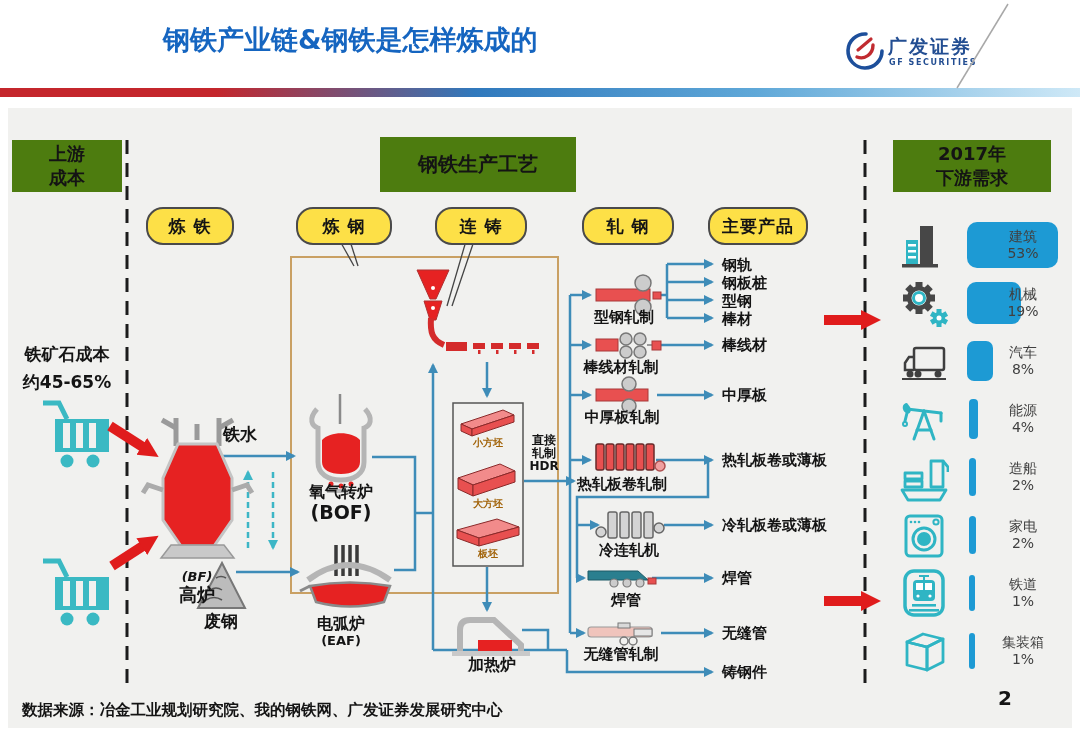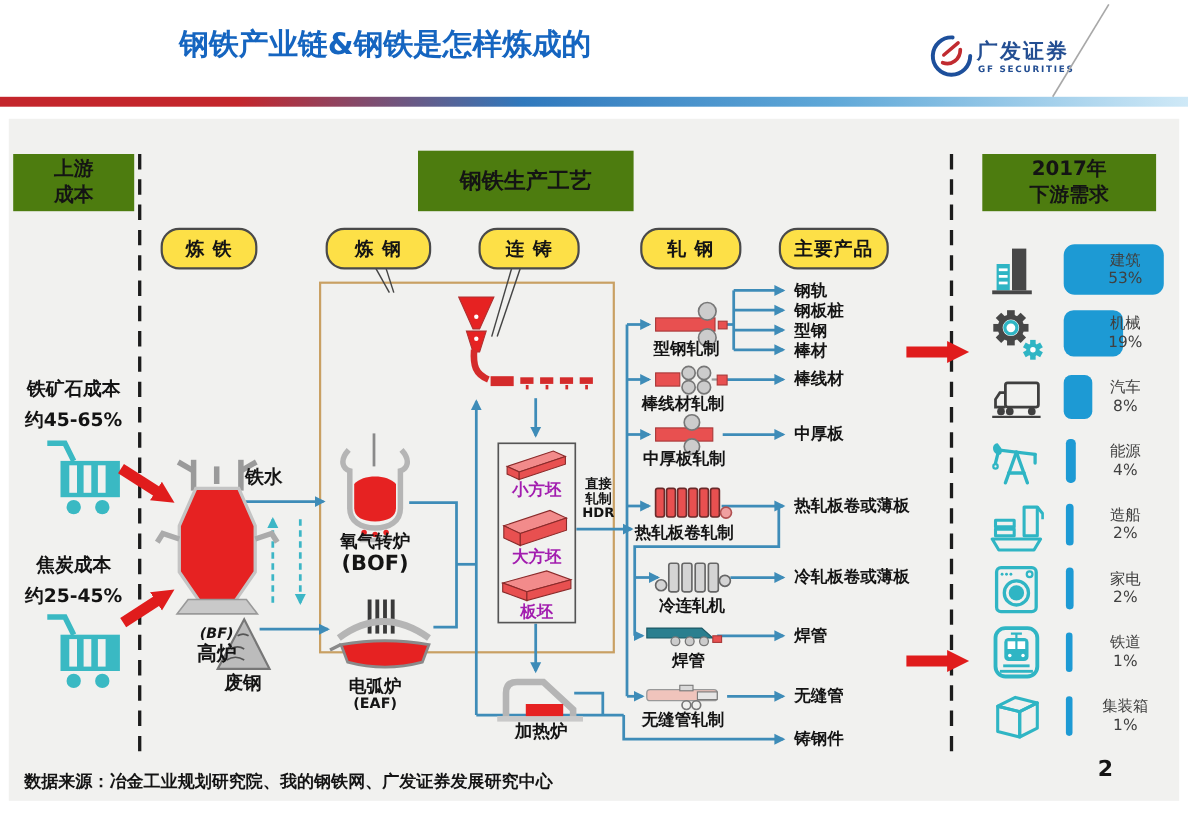--- a/index.html
+++ b/index.html
@@ -19,21 +19,21 @@
           display:flex;flex-direction:column;align-items:center;justify-content:center;
           text-align:center;line-height:1.35;}
   .bubble{position:absolute;background:#fde047;border:2px solid #4a4a4a;border-radius:17px;
           font-weight:bold;color:#141414;display:flex;align-items:center;justify-content:center;
           font-size:17px;letter-spacing:1px;}
   .mill{position:absolute;transform:translateX(-50%);font-weight:bold;font-size:15px;
         color:#141414;white-space:nowrap;}
   .prod{position:absolute;left:722px;transform:translateY(-50%);font-weight:bold;font-size:15px;
         color:#141414;white-space:nowrap;}
   .billet-lbl{position:absolute;left:453px;width:70px;text-align:center;font-weight:bold;
-        font-size:15px;color:#a21caf;}
+        font-size:10px;color:#a16207;}
   .drow{position:absolute;left:893px;width:172px;height:56px;}
   .dbar{position:absolute;background:#1d9ad4;}
   .dlabel{position:absolute;left:94px;top:50%;transform:translateY(-50%);width:72px;
         text-align:center;font-weight:normal;font-size:14px;color:#404040;line-height:1.18;}
   .dicon{position:absolute;left:6px;top:3px;}
   .footer-src{left:22px;top:700px;font-size:15.5px;font-weight:bold;color:#141414;white-space:nowrap;}
   .pagenum{left:990px;top:686px;width:30px;text-align:center;font-size:20px;font-weight:bold;color:#141414;}
   svg{display:block;}
 </style>
 </head>
@@ -309,24 +309,20 @@
       <span>轧 钢</span>
     </div>
   <div class="bubble" style="left:708px;top:207px;width:96px;height:34px;">
       <span>主要产品</span>
     </div>
 
   <div class="lbl ctr" style="left:2px;top:340px;width:130px;font-size:17px;line-height:1.65;">
     <div>铁矿石成本</div>
     <div>约45-65%</div>
   </div>
-  <div class="lbl ctr" style="left:2px;top:500px;width:130px;font-size:17px;line-height:1.65;">
-    <div>焦炭成本</div>
-    <div>约25-45%</div>
-  </div>
 
   <div class="lbl ctr" style="left:208px;top:425px;width:64px;font-size:17px;">铁水</div>
   <div class="lbl ctr" style="left:162px;top:549px;width:70px;font-size:18px;margin-top:36px;">高炉</div>
   <div class="lbl ctr" style="left:162px;top:570px;width:70px;font-size:13px;font-style:italic;">(BF)</div>
   <div class="lbl ctr" style="left:190px;top:612px;width:62px;font-size:17px;">废钢</div>
   <div class="lbl ctr" style="left:301px;top:483px;width:80px;font-size:16px;">氧气转炉</div>
   <div class="lbl ctr" style="left:301px;top:502px;width:80px;font-size:19px;">(BOF)</div>
   <div class="lbl ctr" style="left:301px;top:615px;width:80px;font-size:16px;">电弧炉</div>
   <div class="lbl ctr" style="left:301px;top:634px;width:80px;font-size:13px;">(EAF)</div>
   <div class="billet-lbl" style="top:436px;">小方坯</div>

